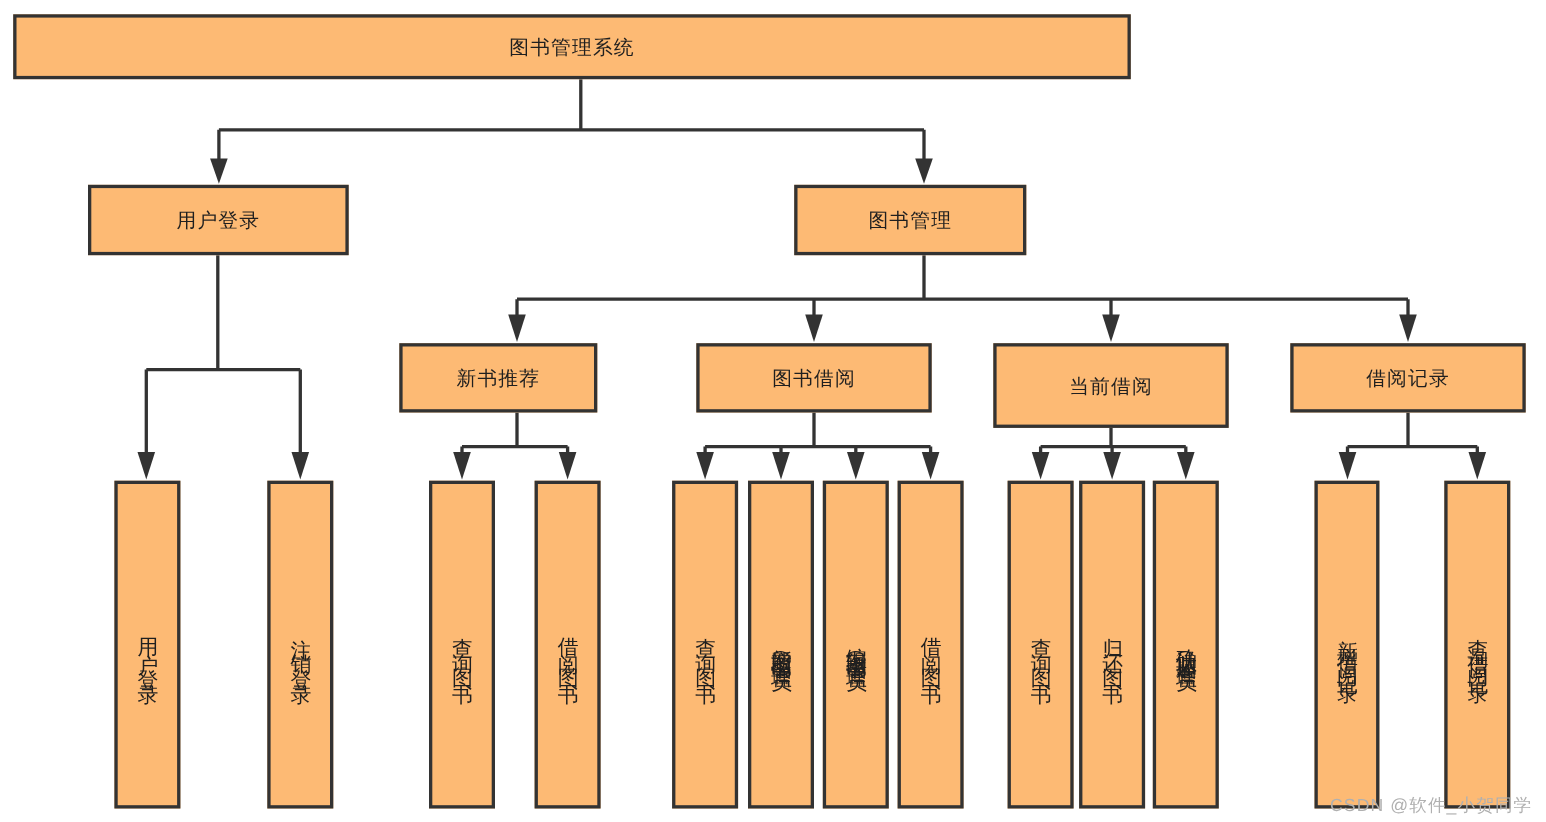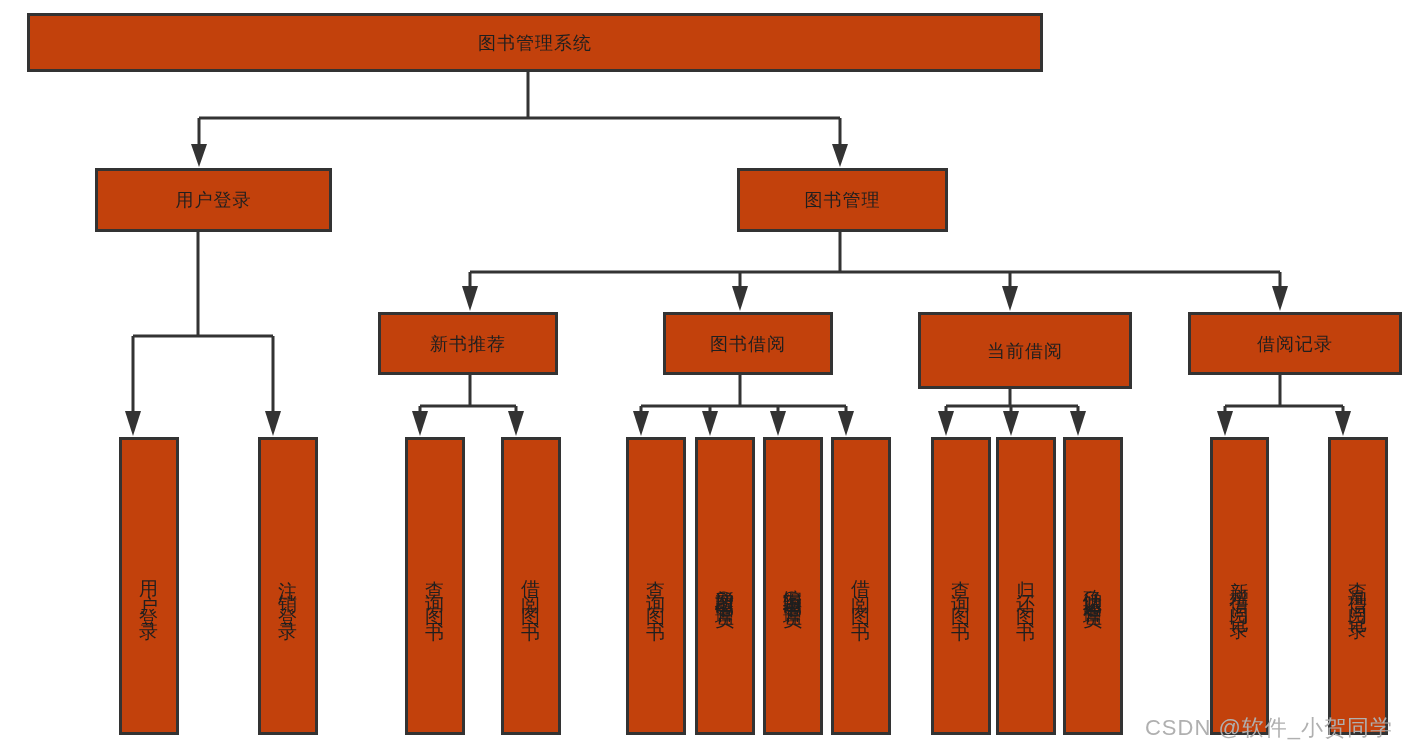--- a/index.html
+++ b/index.html
@@ -5,35 +5,35 @@
   :root { --line:#333333; --text:#1f1f1f; --wm:#b0b0b0; --bg:#ffffff; }
   html,body { margin:0; padding:0; background:var(--bg); }
   #stage {
     position:relative; width:1405px; height:747px; background:var(--bg);
     overflow:hidden; font-family:"Liberation Sans","DejaVu Sans",sans-serif;
   }
   #edges { position:absolute; left:0; top:0; width:1405px; height:747px; }
   .cl { stroke:var(--line); stroke-width:3; fill:none; }
   .ar { fill:var(--line); stroke:none; }
   .box {
-    position:absolute; box-sizing:border-box; background:#c2410c;
+    position:absolute; box-sizing:border-box; background:#fdba74;
     border:3px solid var(--line); color:var(--text);
     display:flex; align-items:center; justify-content:center;
-    font-size:18px; letter-spacing:1px; text-align:center;margin-left:15px;
+    font-size:18px; letter-spacing:1px; text-align:center;
   }
   .v {
     writing-mode:vertical-rl; text-orientation:mixed;
     font-size:19px; line-height:1;
   }
   .vs { letter-spacing:14px; text-indent:14px; }
   .vm { letter-spacing:8px;  text-indent:8px; }
   .vl { letter-spacing:3px;  text-indent:3px; }
   #watermark {
     position:absolute; right:12px; bottom:4px; color:var(--wm);
-    font-size:22px; letter-spacing:1px; white-space:nowrap;
+    font-size:16px; letter-spacing:1px; white-space:nowrap;
   }
 </style>
 </head>
 <body>
 
 <div id="stage">
 
   <svg id="edges" viewBox="0 0 1405 747" xmlns="http://www.w3.org/2000/svg">
     <g>
       <path class="cl" d="M528 72 V118 M199 118 H840 M199 118 V146 M840 118 V146"></path>
@@ -76,21 +76,21 @@
       <polygon class="ar" points="1335,411 1351,411 1343,436"></polygon>
     </g>
   </svg>
 
   <div class="box" style="left:12px;top:13px;width:1016px;height:59px">图书管理系统</div>
 
   <div class="box" style="left:80px;top:168px;width:237px;height:64px">用户登录</div>
   <div class="box" style="left:722px;top:168px;width:211px;height:64px">图书管理</div>
 
   <div class="box" style="left:363px;top:312px;width:180px;height:63px">新书推荐</div>
-  <div class="box" style="left:648px;top:312px;width:170px;height:63px">图书借阅</div>
+  <div class="box" style="left:633px;top:312px;width:214px;height:63px">图书借阅</div>
   <div class="box" style="left:903px;top:312px;width:214px;height:77px">当前借阅</div>
   <div class="box" style="left:1173px;top:312px;width:214px;height:63px">借阅记录</div>
 
   <div class="box v vs" style="left:104px;top:437px;width:60px;height:298px">用户登录</div>
   <div class="box v vs" style="left:243px;top:437px;width:60px;height:298px">注销登录</div>
 
   <div class="box v vs" style="left:390px;top:437px;width:60px;height:298px">查询图书</div>
   <div class="box v vs" style="left:486px;top:437px;width:60px;height:298px">借阅图书</div>
 
   <div class="box v vs" style="left:611px;top:437px;width:60px;height:298px">查询图书</div>

